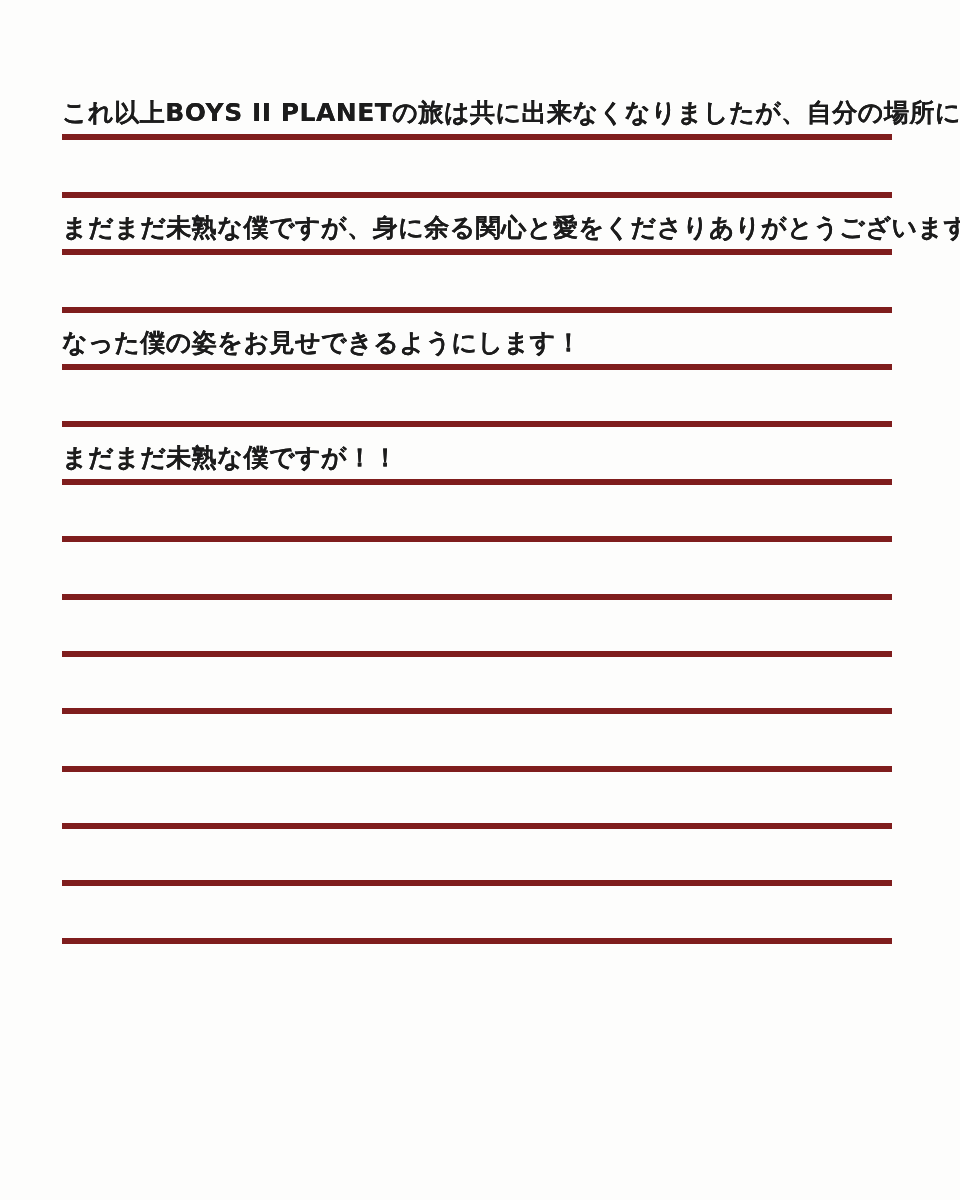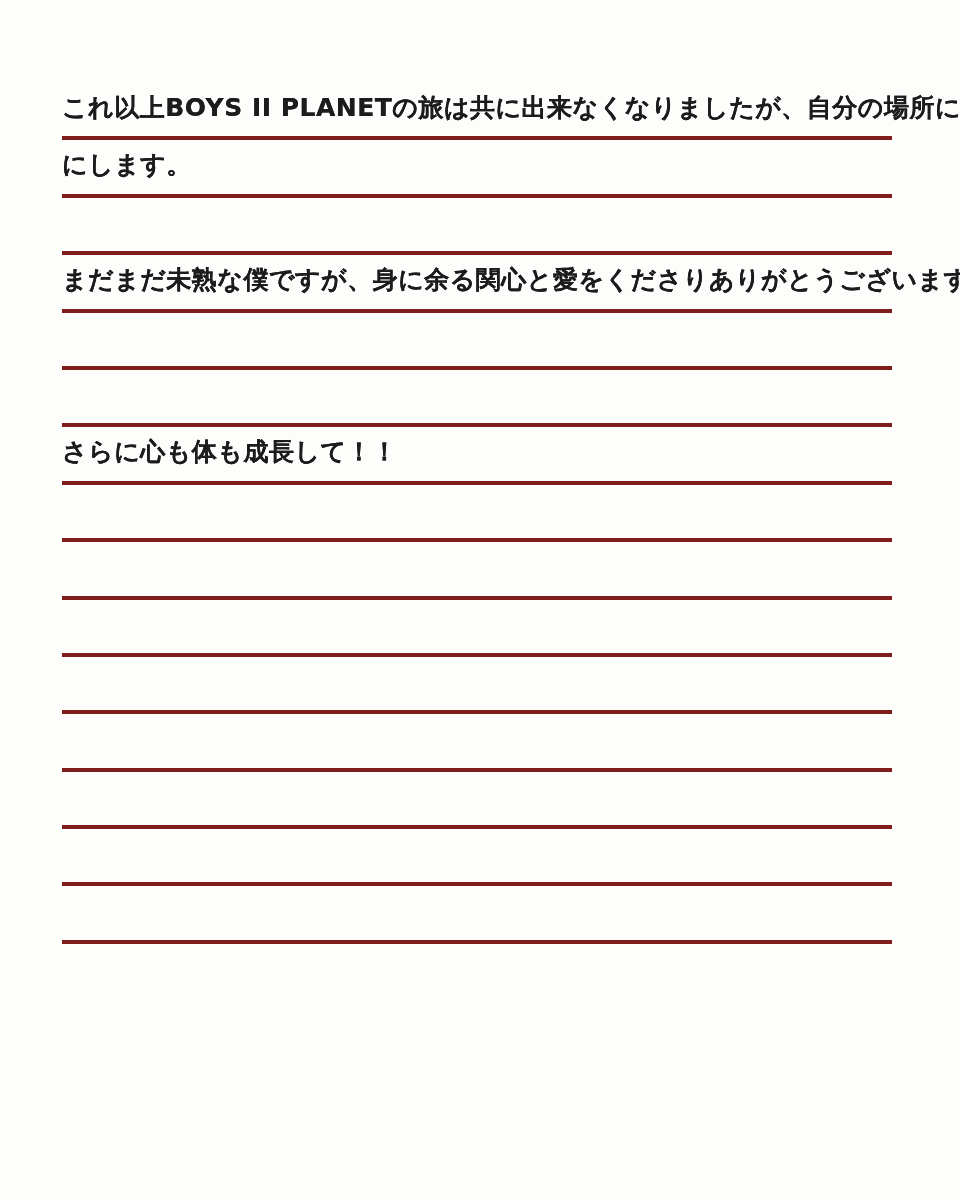--- a/index.html
+++ b/index.html
@@ -21,23 +21,23 @@
   }
   .lines-wrap {
     position: absolute;
     top: 83px;
     left: 62px;
     width: 830px;
   }
   .ruled-line {
     box-sizing: border-box;
     height: 57.4px;
-    border-bottom: 4px solid #7f1d1d;
+    border-bottom: 6px solid #7f1d1d;
     display: flex;
-    align-items: center;
+    align-items: flex-end;
     overflow: visible;
   }
   .line-text {
     display: block;
     white-space: nowrap;
     padding-bottom: 5px;
     font-size: 25px;
     font-weight: 600;
     letter-spacing: 0.5px;
     color: #1c1c1c;
@@ -47,36 +47,36 @@
 </style>
 </head>
 <body>
 
 <div class="paper">
   <div class="lines-wrap">
     <div class="ruled-line">
         <span class="line-text">これ以上BOYS II PLANETの旅は共に出来なくなりましたが、自分の場所に</span>
       </div>
     <div class="ruled-line">
-        <span class="line-text">にします。</span>
-      </div>
-    <div class="ruled-line">
         <span class="line-text"></span>
       </div>
     <div class="ruled-line">
         <span class="line-text">まだまだ未熟な僕ですが、身に余る関心と愛をくださりありがとうございます！</span>
       </div>
     <div class="ruled-line">
         <span class="line-text"></span>
       </div>
     <div class="ruled-line">
+        <span class="line-text">なった僕の姿をお見せできるようにします！</span>
+      </div>
+    <div class="ruled-line">
         <span class="line-text"></span>
       </div>
     <div class="ruled-line">
-        <span class="line-text">さらに心も体も成長して！！</span>
+        <span class="line-text">まだまだ未熟な僕ですが！！</span>
       </div>
     <div class="ruled-line">
         <span class="line-text"></span>
       </div>
     <div class="ruled-line">
         <span class="line-text"></span>
       </div>
     <div class="ruled-line">
         <span class="line-text"></span>
       </div>

